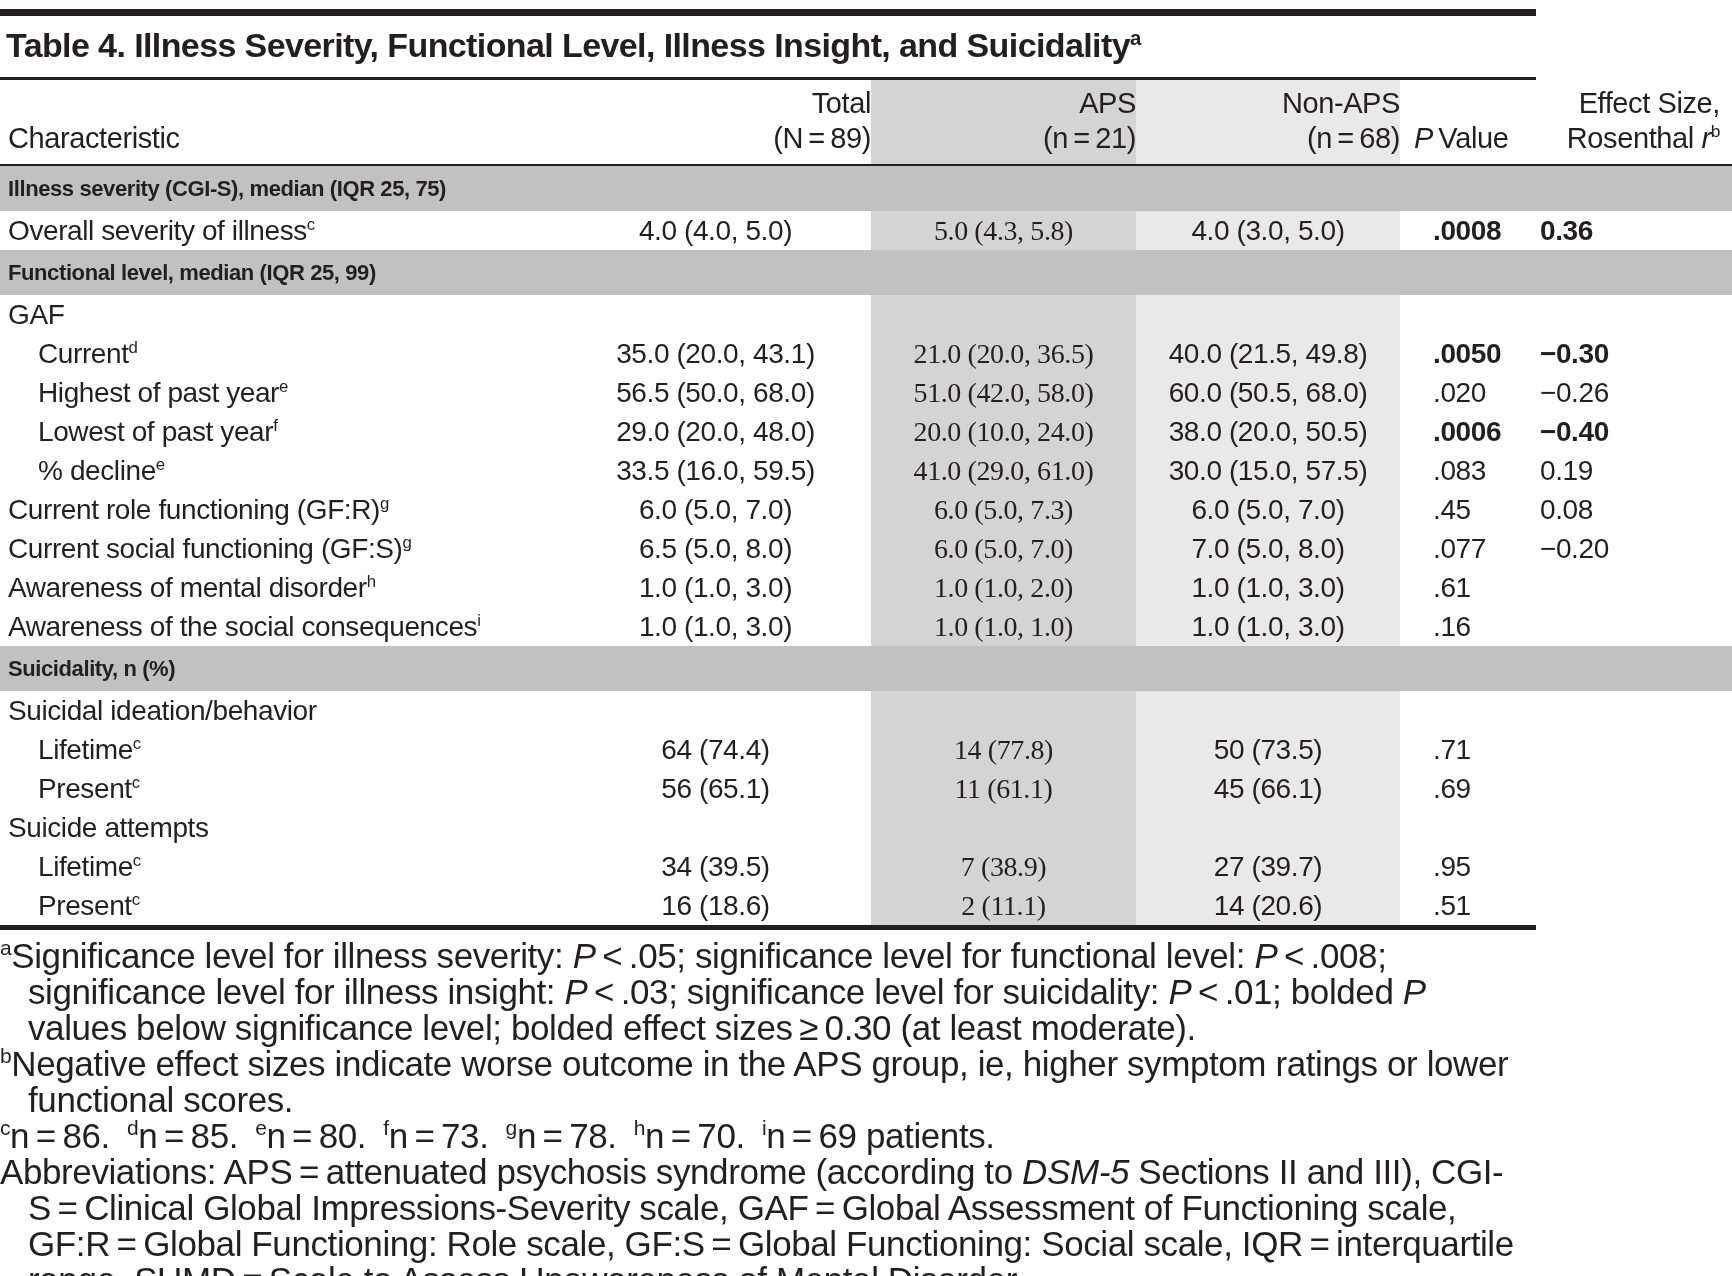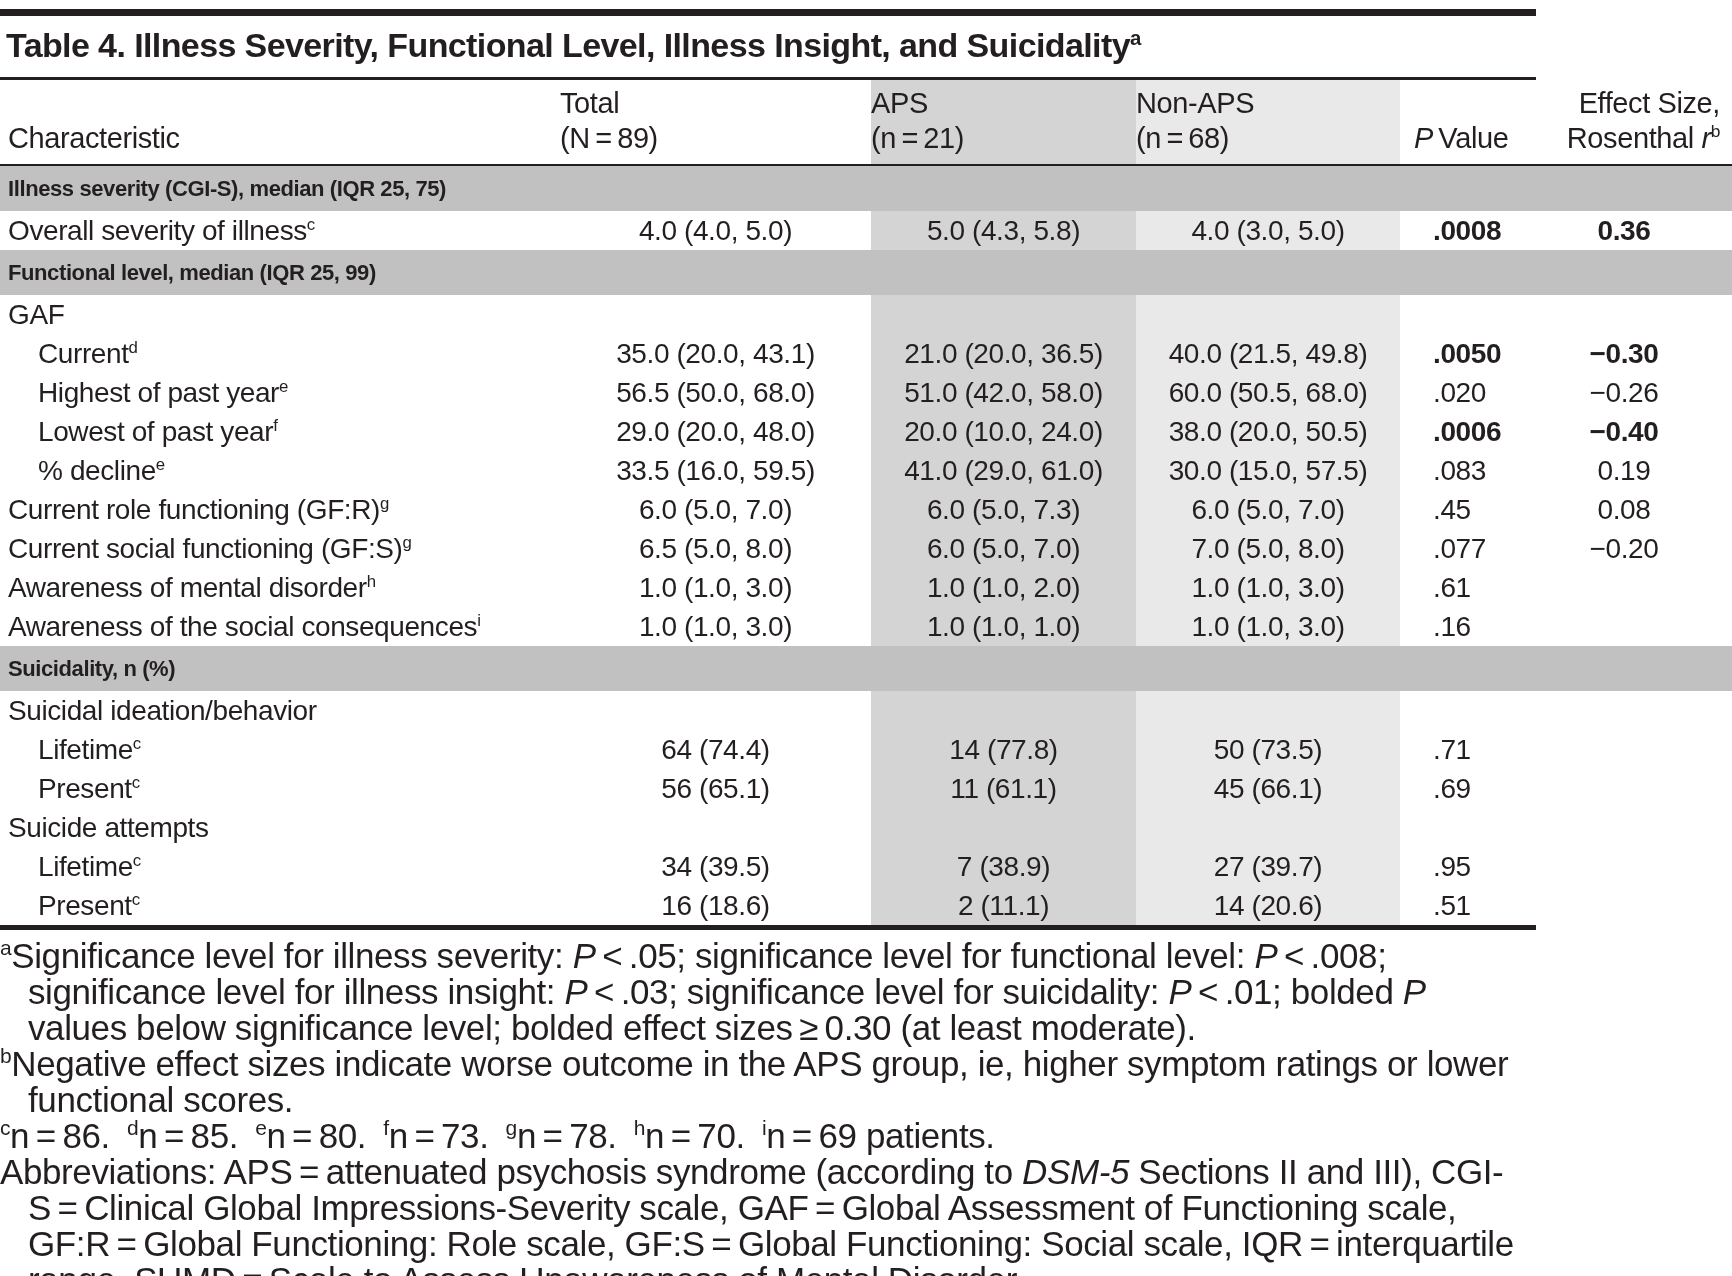--- a/index.html
+++ b/index.html
@@ -35,37 +35,37 @@
   col.c-aps{width:265px;}
   col.c-nonaps{width:264px;}
   col.c-p{width:140px;}
   col.c-eff{width:192px;}
   thead th{
     font-weight:normal;font-size:29px;line-height:35px;
     vertical-align:bottom;padding:6px 0 8px 0;
     border-bottom:2px solid var(--rule);
   }
   thead th.h-char{text-align:left;padding-left:8px;}
-  thead th.h-total,thead th.h-aps,thead th.h-nonaps{text-align:left;}
+  thead th.h-total,thead th.h-aps,thead th.h-nonaps{text-align:right;}
   thead th.h-aps{background:var(--aps);}
   thead th.h-nonaps{background:var(--nonaps);}
   thead th.h-p{text-align:left;padding-left:14px;}
   thead th.h-eff{text-align:right;padding-right:12px;}
   tbody td{height:39px;padding:0;}
   tr.section td{
     height:45px;background:var(--band);
     font-weight:bold;font-size:22px;padding-left:8px;
   }
   td.label{text-align:left;padding-left:8px;}
   td.label.indent{padding-left:38px;}
   td.total,td.aps,td.nonaps{text-align:center;}
-  td.aps{background:var(--aps);}
+  td.aps{background:var(--aps);font-family:Liberation Serif, serif;}
   td.nonaps{background:var(--nonaps);}
   td.p{text-align:left;padding-left:33px;}
-  td.effect{text-align:center;padding-right:24px;}
+  td.effect{text-align:left;padding-right:24px;}
   td.b{font-weight:bold;}
   sup{font-size:60%;line-height:0;}
   .footnotes{padding:8px 4px 8px 0;font-size:35px;line-height:36px;}
   .fn{margin:0;padding-left:28px;text-indent:-28px;}
   .fn i{font-style:italic;}
 </style>
 </head>
 <body>
 
 <div class="page">

